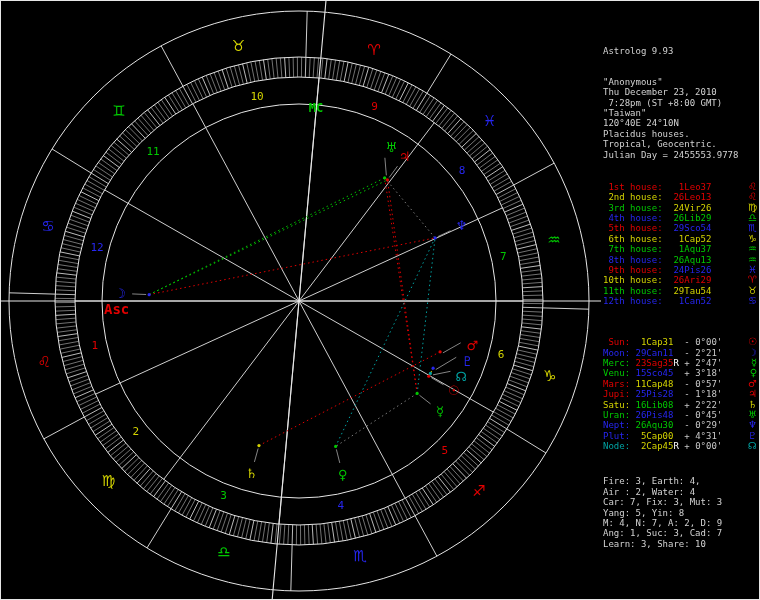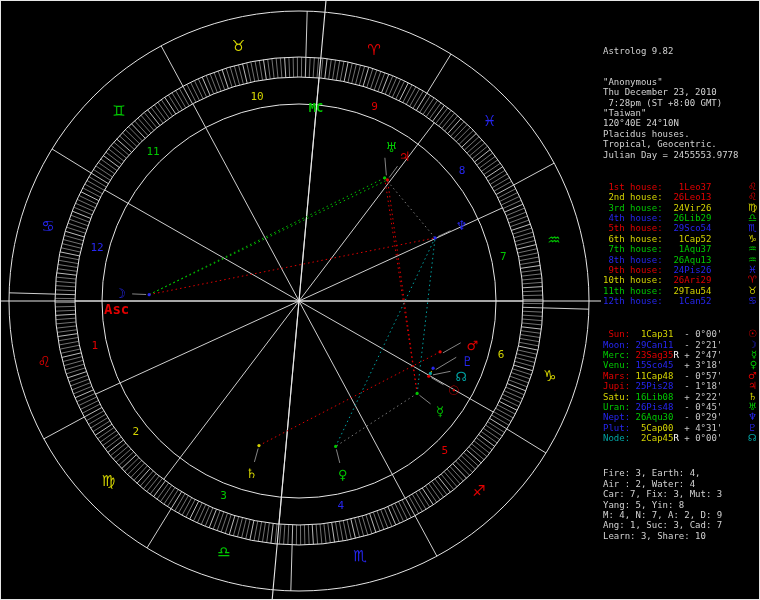--- a/index.html
+++ b/index.html
@@ -5,21 +5,21 @@
   html,body{margin:0;padding:0;background:#000;}
   body{width:760px;height:600px;overflow:hidden;}
   .screen{position:relative;width:760px;height:600px;background:#000;
           border:1px solid #e6e6e6;box-sizing:border-box;}
   #wheel{position:absolute;left:0;top:0;}
   .panel{position:absolute;left:602px;top:3px;width:154px;
          font-family:"DejaVu Sans Mono",monospace;font-size:9px;line-height:10.4px;
          white-space:pre;color:#d2d2d2;}
   .block{margin:0;}
   #houses{margin-top:1px;}
-  #planets{margin-top:2px;}
+  #planets{margin-top:10px;}
   #stats{margin-top:4px;}
   .row{display:flex;justify-content:space-between;align-items:center;height:10.4px;}
   .g{font-family:"DejaVu Sans",sans-serif;font-size:10px;line-height:10.4px;}
   .line{height:10.4px;}
 </style>
 </head>
 <body>
 
 <div class="screen">
   <svg id="wheel" width="600" height="600" viewBox="0 0 600 600">
@@ -498,19 +498,19 @@
         <line x1="145.13803588507085" y1="293.5023137251704" x2="131.1506666196525" y2="292.9077541967545" stroke="#bdbdbd" stroke-width="0.7"></line>
         <text x="119.1614929635796" y="292.39813174382675" fill="#2626f0" font-size="13" text-anchor="middle" dominant-baseline="central" font-family="DejaVu Sans, sans-serif">☽</text>
       </g>
       <g>
         <text x="103" y="313" fill="#e10000" font-size="14" font-weight="bold" font-family="DejaVu Sans Mono, monospace">Asc</text>
         <text x="315.00221533089865" y="110.76225357016705" fill="#00c800" font-size="12" font-weight="bold" text-anchor="middle" font-family="DejaVu Sans Mono, monospace">MC</text>
       </g>
     </svg>
   <div class="panel">
     <div class="block" id="hdr">
-      <div class="line">Astrolog 9.82</div>
+      <div class="line">Astrolog 9.93</div>
     <div class="line" style="color: rgb(210, 210, 210);">"Anonymous"</div><div class="line" style="color: rgb(210, 210, 210);">Thu December 23, 2010</div><div class="line" style="color: rgb(210, 210, 210);"> 7:28pm (ST +8:00 GMT)</div><div class="line" style="color: rgb(210, 210, 210);">"Taiwan"</div><div class="line" style="color: rgb(210, 210, 210);">120°40E 24°10N</div><div class="line" style="color: rgb(210, 210, 210);">Placidus houses.</div><div class="line" style="color: rgb(210, 210, 210);">Tropical, Geocentric.</div><div class="line" style="color: rgb(210, 210, 210);">Julian Day = 2455553.9778</div></div>
     <div class="block" id="houses"><div class="row"><span><span style="color: rgb(225, 0, 0);"> 1st house:  </span><span style="color: rgb(225, 0, 0);"> 1Leo37</span></span><span class="g" style="color: rgb(225, 0, 0);">♌</span></div><div class="row"><span><span style="color: rgb(212, 212, 0);"> 2nd house:  </span><span style="color: rgb(225, 0, 0);">26Leo13</span></span><span class="g" style="color: rgb(225, 0, 0);">♌</span></div><div class="row"><span><span style="color: rgb(0, 200, 0);"> 3rd house:  </span><span style="color: rgb(212, 212, 0);">24Vir26</span></span><span class="g" style="color: rgb(212, 212, 0);">♍</span></div><div class="row"><span><span style="color: rgb(38, 38, 240);"> 4th house:  </span><span style="color: rgb(0, 200, 0);">26Lib29</span></span><span class="g" style="color: rgb(0, 200, 0);">♎</span></div><div class="row"><span><span style="color: rgb(225, 0, 0);"> 5th house:  </span><span style="color: rgb(38, 38, 240);">29Sco54</span></span><span class="g" style="color: rgb(38, 38, 240);">♏</span></div><div class="row"><span><span style="color: rgb(212, 212, 0);"> 6th house:  </span><span style="color: rgb(212, 212, 0);"> 1Cap52</span></span><span class="g" style="color: rgb(212, 212, 0);">♑</span></div><div class="row"><span><span style="color: rgb(0, 200, 0);"> 7th house:  </span><span style="color: rgb(0, 200, 0);"> 1Aqu37</span></span><span class="g" style="color: rgb(0, 200, 0);">♒</span></div><div class="row"><span><span style="color: rgb(38, 38, 240);"> 8th house:  </span><span style="color: rgb(0, 200, 0);">26Aqu13</span></span><span class="g" style="color: rgb(0, 200, 0);">♒</span></div><div class="row"><span><span style="color: rgb(225, 0, 0);"> 9th house:  </span><span style="color: rgb(38, 38, 240);">24Pis26</span></span><span class="g" style="color: rgb(38, 38, 240);">♓</span></div><div class="row"><span><span style="color: rgb(212, 212, 0);">10th house:  </span><span style="color: rgb(225, 0, 0);">26Ari29</span></span><span class="g" style="color: rgb(225, 0, 0);">♈</span></div><div class="row"><span><span style="color: rgb(0, 200, 0);">11th house:  </span><span style="color: rgb(212, 212, 0);">29Tau54</span></span><span class="g" style="color: rgb(212, 212, 0);">♉</span></div><div class="row"><span><span style="color: rgb(38, 38, 240);">12th house:  </span><span style="color: rgb(38, 38, 240);"> 1Can52</span></span><span class="g" style="color: rgb(38, 38, 240);">♋</span></div></div>
     <div class="block" id="planets"><div class="row"><span><span style="color: rgb(225, 0, 0);"> Sun: </span><span style="color: rgb(212, 212, 0);"> 1Cap31</span><span style="color: rgb(255, 255, 255);"> </span><span style="color: rgb(200, 200, 200);"> - 0°00'</span></span><span class="g" style="color: rgb(225, 0, 0);">☉</span></div><div class="row"><span><span style="color: rgb(38, 38, 240);">Moon: </span><span style="color: rgb(38, 38, 240);">29Can11</span><span style="color: rgb(255, 255, 255);"> </span><span style="color: rgb(200, 200, 200);"> - 2°21'</span></span><span class="g" style="color: rgb(38, 38, 240);">☽</span></div><div class="row"><span><span style="color: rgb(0, 200, 0);">Merc: </span><span style="color: rgb(225, 0, 0);">23Sag35</span><span style="color: rgb(255, 255, 255);">R</span><span style="color: rgb(200, 200, 200);"> + 2°47'</span></span><span class="g" style="color: rgb(0, 200, 0);">☿</span></div><div class="row"><span><span style="color: rgb(0, 200, 0);">Venu: </span><span style="color: rgb(38, 38, 240);">15Sco45</span><span style="color: rgb(255, 255, 255);"> </span><span style="color: rgb(200, 200, 200);"> + 3°18'</span></span><span class="g" style="color: rgb(0, 200, 0);">♀</span></div><div class="row"><span><span style="color: rgb(225, 0, 0);">Mars: </span><span style="color: rgb(212, 212, 0);">11Cap48</span><span style="color: rgb(255, 255, 255);"> </span><span style="color: rgb(200, 200, 200);"> - 0°57'</span></span><span class="g" style="color: rgb(225, 0, 0);">♂</span></div><div class="row"><span><span style="color: rgb(225, 0, 0);">Jupi: </span><span style="color: rgb(38, 38, 240);">25Pis28</span><span style="color: rgb(255, 255, 255);"> </span><span style="color: rgb(200, 200, 200);"> - 1°18'</span></span><span class="g" style="color: rgb(225, 0, 0);">♃</span></div><div class="row"><span><span style="color: rgb(212, 212, 0);">Satu: </span><span style="color: rgb(0, 200, 0);">16Lib08</span><span style="color: rgb(255, 255, 255);"> </span><span style="color: rgb(200, 200, 200);"> + 2°22'</span></span><span class="g" style="color: rgb(212, 212, 0);">♄</span></div><div class="row"><span><span style="color: rgb(0, 200, 0);">Uran: </span><span style="color: rgb(38, 38, 240);">26Pis48</span><span style="color: rgb(255, 255, 255);"> </span><span style="color: rgb(200, 200, 200);"> - 0°45'</span></span><span class="g" style="color: rgb(0, 200, 0);">♅</span></div><div class="row"><span><span style="color: rgb(38, 38, 240);">Nept: </span><span style="color: rgb(0, 200, 0);">26Aqu30</span><span style="color: rgb(255, 255, 255);"> </span><span style="color: rgb(200, 200, 200);"> - 0°29'</span></span><span class="g" style="color: rgb(38, 38, 240);">♆</span></div><div class="row"><span><span style="color: rgb(38, 38, 240);">Plut: </span><span style="color: rgb(212, 212, 0);"> 5Cap00</span><span style="color: rgb(255, 255, 255);"> </span><span style="color: rgb(200, 200, 200);"> + 4°31'</span></span><span class="g" style="color: rgb(38, 38, 240);">♇</span></div><div class="row"><span><span style="color: rgb(0, 162, 162);">Node: </span><span style="color: rgb(212, 212, 0);"> 2Cap45</span><span style="color: rgb(255, 255, 255);">R</span><span style="color: rgb(200, 200, 200);"> + 0°00'</span></span><span class="g" style="color: rgb(0, 162, 162);">☊</span></div></div>
     <div class="block" id="stats"><div class="line" style="color: rgb(210, 210, 210);">Fire: 3, Earth: 4,</div><div class="line" style="color: rgb(210, 210, 210);">Air : 2, Water: 4</div><div class="line" style="color: rgb(210, 210, 210);">Car: 7, Fix: 3, Mut: 3</div><div class="line" style="color: rgb(210, 210, 210);">Yang: 5, Yin: 8</div><div class="line" style="color: rgb(210, 210, 210);">M: 4, N: 7, A: 2, D: 9</div><div class="line" style="color: rgb(210, 210, 210);">Ang: 1, Suc: 3, Cad: 7</div><div class="line" style="color: rgb(210, 210, 210);">Learn: 3, Share: 10</div></div>
   </div>
 </div>
 
 </body></html>

